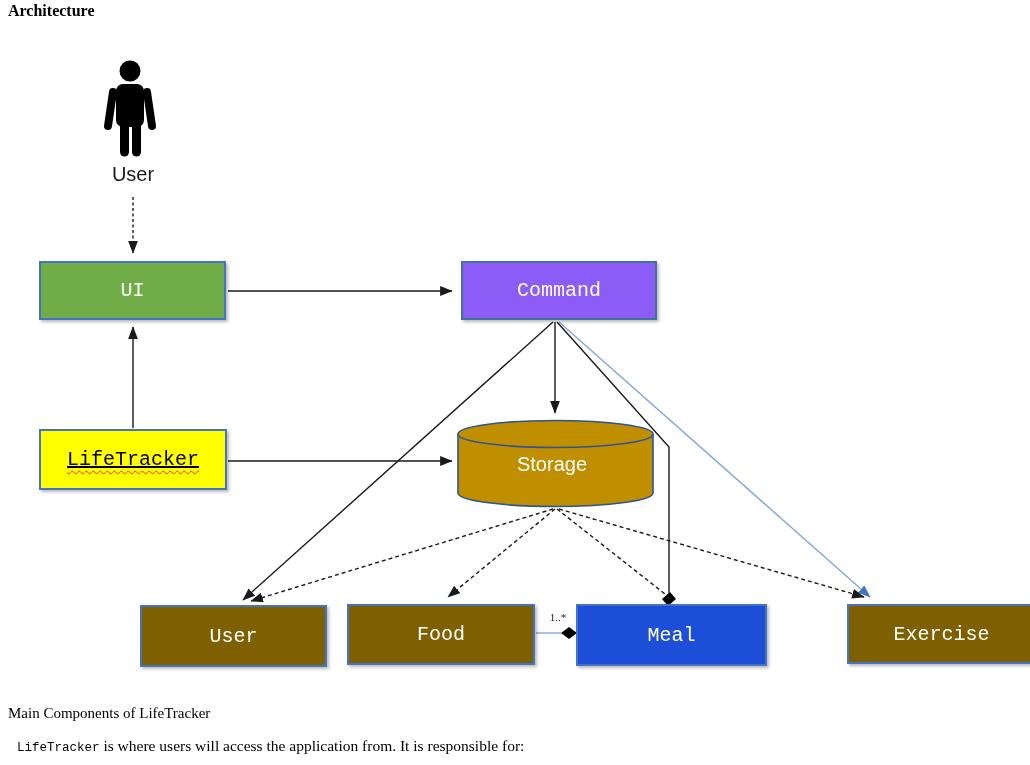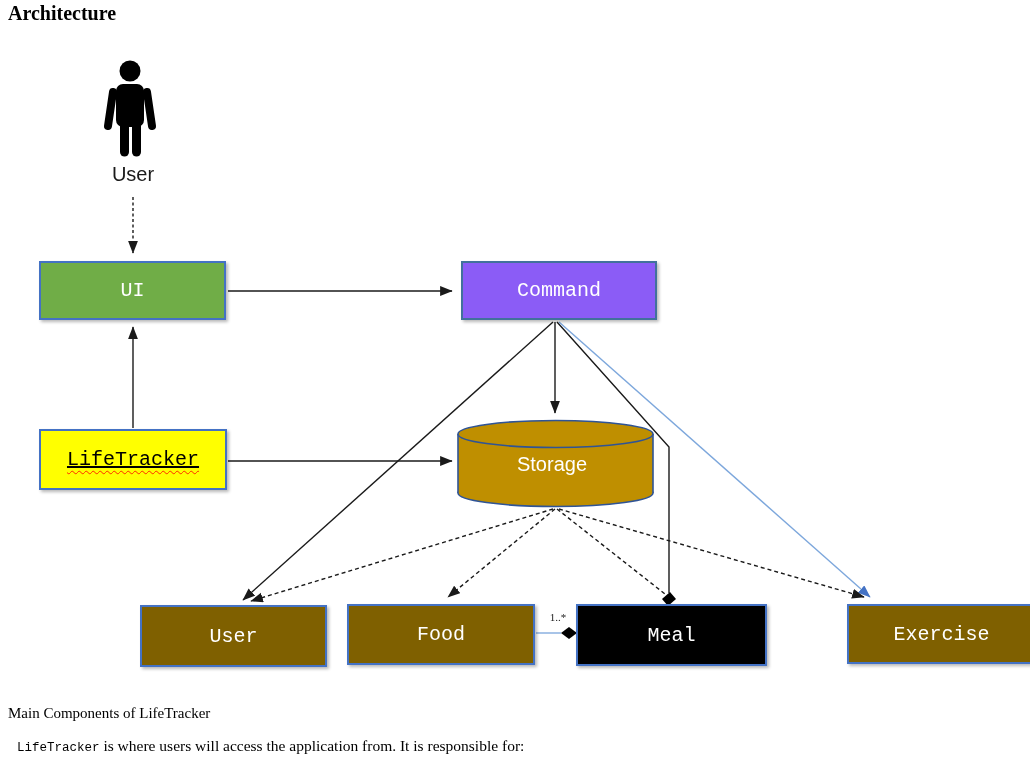--- a/index.html
+++ b/index.html
@@ -1,33 +1,33 @@
 <!DOCTYPE html>
 <html><head>
 <meta charset="utf-8">
 <style>
   html,body{margin:0;padding:0;background:#fff;}
   .canvas{position:relative;width:1030px;height:765px;background:#ffffff;overflow:hidden;
           font-family:"Liberation Serif",serif;color:#000;}
   .doc-title{position:absolute;left:8px;top:2px;font-family:"Liberation Serif",serif;
-             font-weight:bold;font-size:20px;color:#000;}
+             font-weight:bold;font-size:16px;color:#000;}
   svg.layer{position:absolute;left:0;top:0;width:1030px;height:765px;}
 
   .node{position:absolute;display:flex;align-items:center;justify-content:center;
         font-family:Liberation Mono, monospace;font-size:20px;color:#fff;
         border:2px solid #4472C4;box-sizing:border-box;
         box-shadow:2px 2px 3px rgba(0,0,0,0.28);}
   .node-ui{left:39px;top:261px;width:187px;height:59px;background:#70AD47;}
   .node-command{left:461px;top:261px;width:196px;height:59px;background:#8b5cf6;border-color:#41719C;}
   .node-lifetracker{left:39px;top:429px;width:188px;height:61px;background:#FFFF00;color:#000;}
   .lt-underline{text-decoration:underline;text-decoration-color:#000;}
   .lt-squiggle{text-decoration:underline wavy #ff2a00;text-decoration-thickness:1px;text-underline-offset:5px;}
   .node-user{left:140px;top:605px;width:187px;height:62px;background:#7F6000;}
   .node-food{left:347px;top:604px;width:188px;height:61px;background:#7F6000;}
-  .node-meal{left:576px;top:604px;width:191px;height:62px;background:#000000;}
+  .node-meal{left:576px;top:604px;width:191px;height:62px;background:#1d4ed8;}
   .node-exercise{left:813px;top:604px;width:189px;height:60px;background:#7F6000;margin-left:34px;}
 
   .storage-label{position:absolute;left:458px;top:436px;width:188px;height:57px;
         display:flex;align-items:center;justify-content:center;
         font-family:"Liberation Sans",sans-serif;font-size:20px;color:#fff;pointer-events:none;}
 
   .actor-label{position:absolute;left:95px;top:163px;width:76px;text-align:center;
         font-family:"Liberation Sans",sans-serif;font-size:20px;color:#1a1a1a;}
 
   .mult-label{position:absolute;left:543px;top:611px;width:30px;text-align:center;

